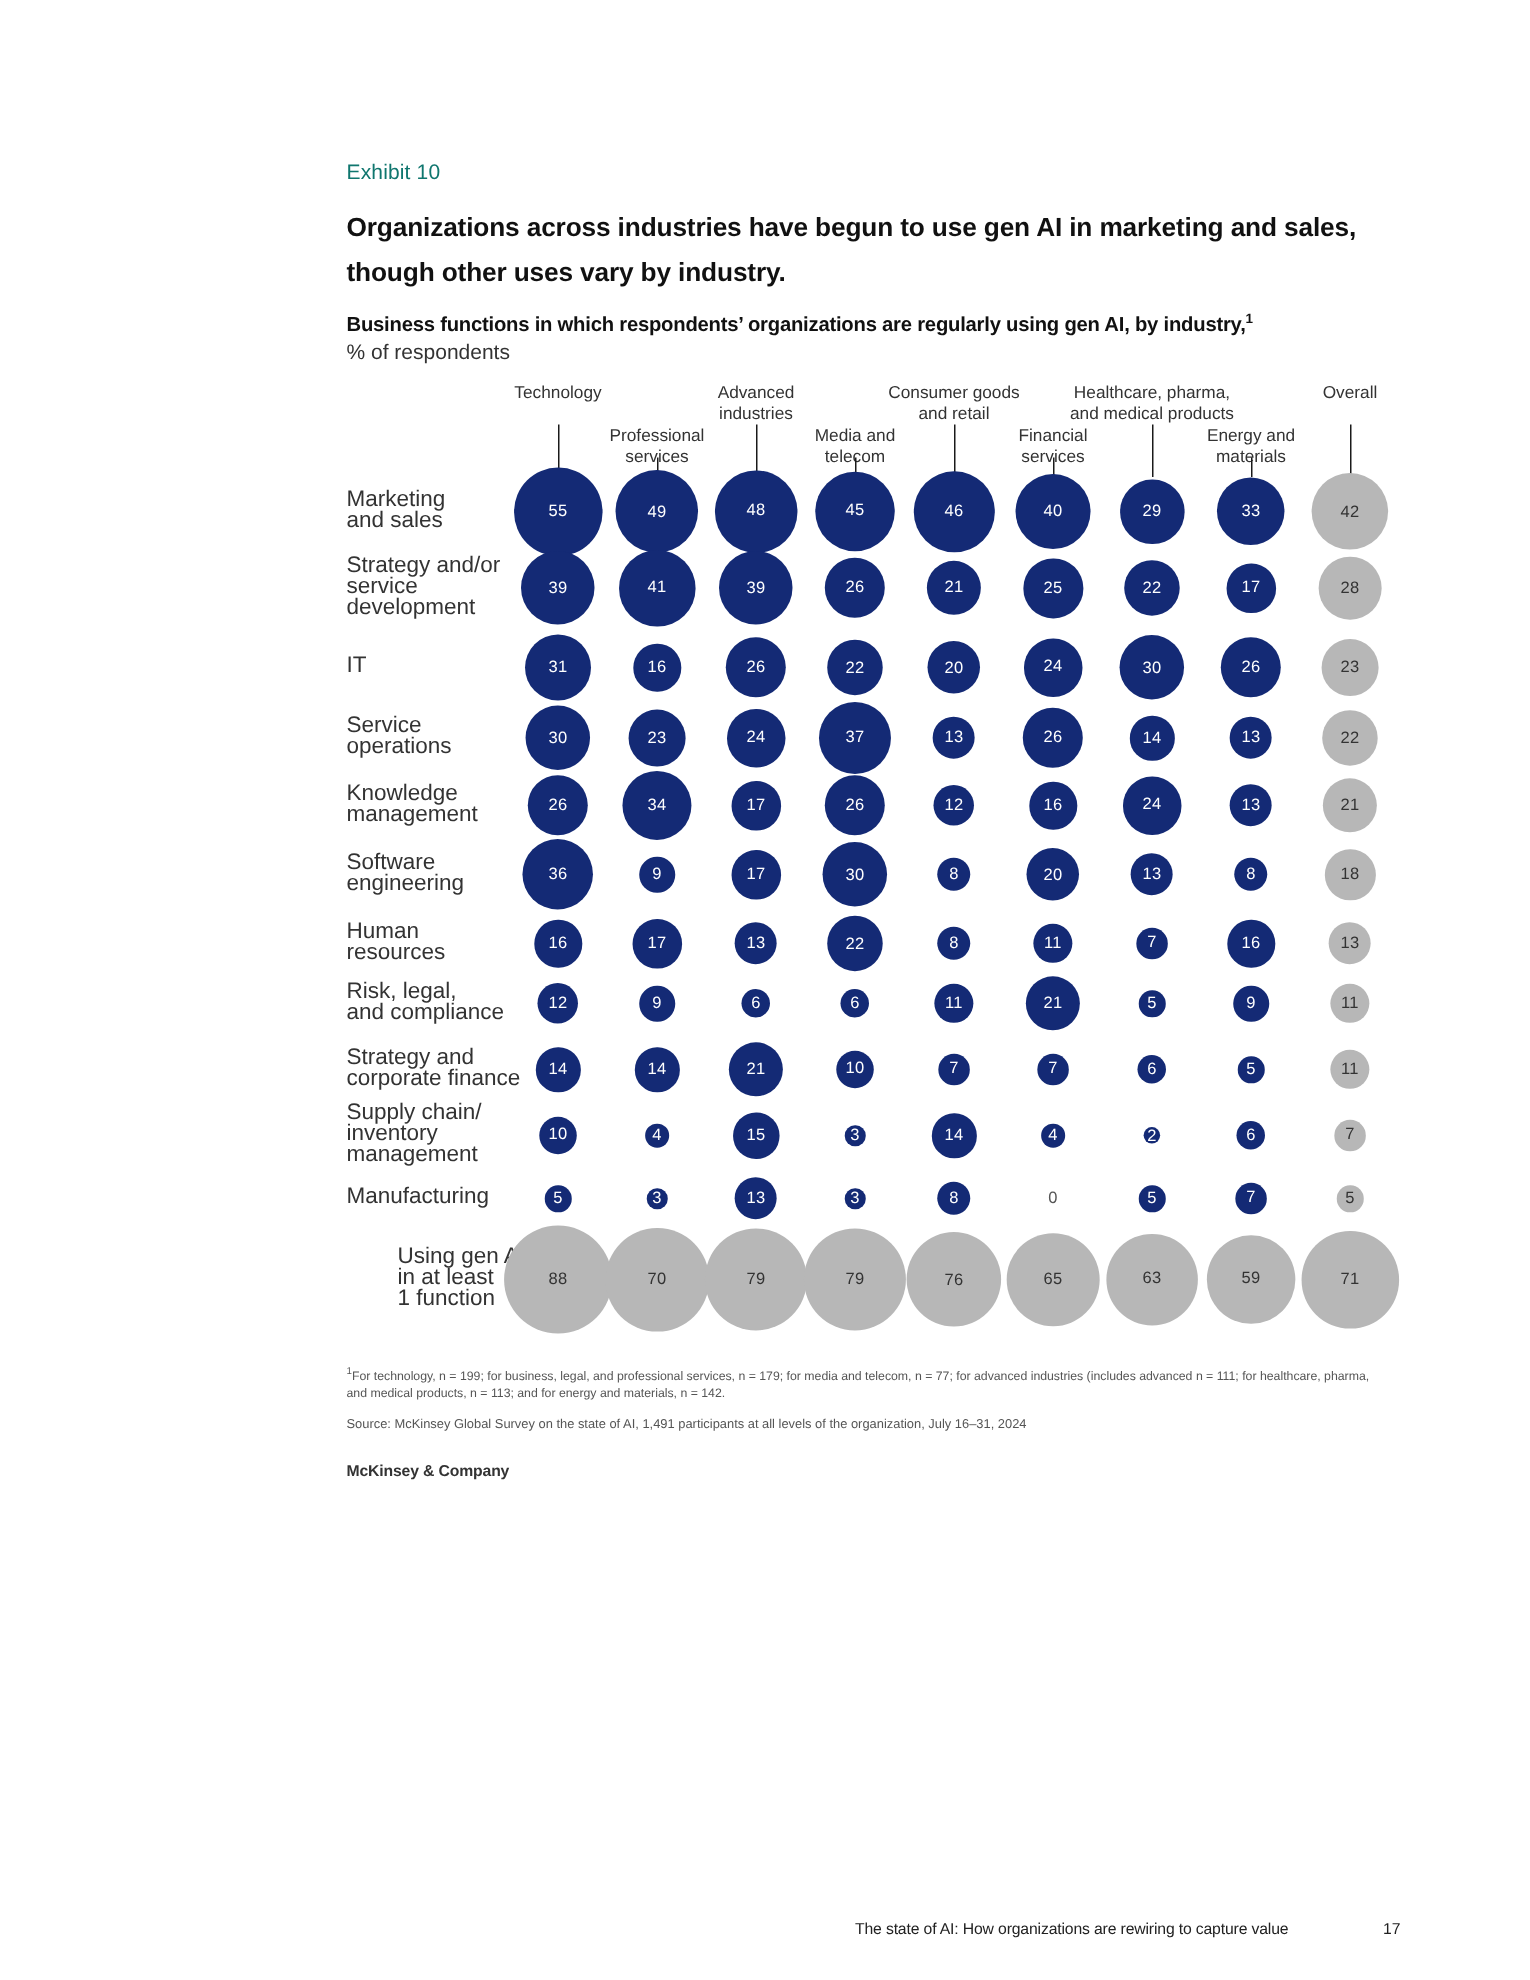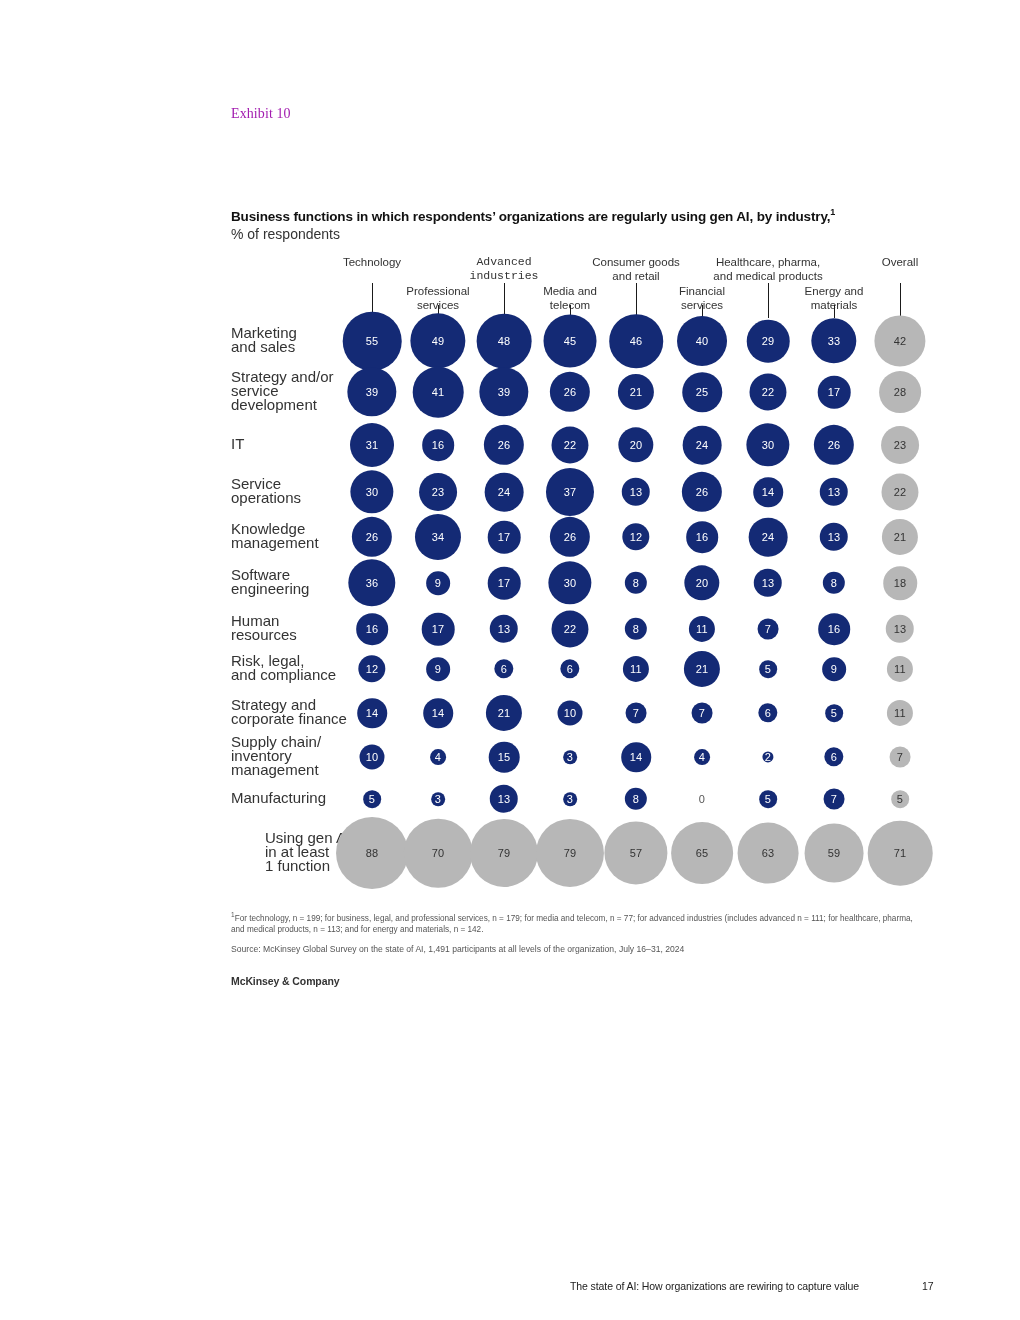--- a/index.html
+++ b/index.html
@@ -23,22 +23,21 @@
     overflow: hidden;
   }
 
   
   .exhibit-label {
     position: absolute;
     left: 231px;
     top: 106px;
     font-size: 14px;
     letter-spacing: 0.1px;
-    color: #a21caf;
-    font-family: Liberation Serif, serif;
+    color: #0f766e;
   }
   .headline {
     position: absolute;
     left: 231px;
     top: 136px;
     width: 700px;
     font-size: 17.5px;
     font-weight: bold;
     line-height: 30px;
     color: #111;
@@ -160,34 +159,35 @@
     font-size: 10.5px;
     color: #222;
   }
 </style>
 </head>
 <body>
 
 <div class="page">
 
   <div class="exhibit-label">Exhibit 10</div>
+  <div class="headline">Organizations across industries have begun to use gen AI in marketing and sales, though other uses vary by industry.</div>
   <div class="subtitle"><span>Business functions in which respondents’ organizations are regularly using gen AI, by industry,</span><sup>1</sup></div>
   <div class="units">% of respondents</div>
 
   <div class="chart" id="chart-root">
       <div class="col-header" style="left: 372px; top: 255px;">
         <div>Technology</div>
       </div>
       <div class="col-tick" style="left: 372px; top: 283px; height: 35px;"></div>
       <div class="col-header" style="left: 438px; top: 284px;">
         <div>Professional</div>
         <div>services</div>
       </div>
       <div class="col-tick" style="left: 438px; top: 305px; height: 13px;"></div>
-      <div class="col-header" style="left: 504px; top: 255px; font-family: Liberation Mono, monospace;">
+      <div class="col-header" style="left: 504px; top: 255px;">
         <div>Advanced</div>
         <div>industries</div>
       </div>
       <div class="col-tick" style="left: 504px; top: 283px; height: 35px;"></div>
       <div class="col-header" style="left: 570px; top: 284px;">
         <div>Media and</div>
         <div>telecom</div>
       </div>
       <div class="col-tick" style="left: 570px; top: 305px; height: 13px;"></div>
       <div class="col-header" style="left: 636px; top: 255px;">
@@ -359,21 +359,21 @@
       <div class="bubble grey" style="left: 900px; top: 799px; width: 17.6649px; height: 17.6649px;">5</div>
       <div class="row-label" style="top: 831px; margin-left: 34px;">
         <div>Using gen AI</div>
         <div>in at least</div>
         <div>1 function</div>
       </div>
       <div class="bubble grey" style="left: 372px; top: 853px; width: 71.8853px; height: 71.8853px;">88</div>
       <div class="bubble grey" style="left: 438px; top: 853px; width: 68.54px; height: 68.54px;">70</div>
       <div class="bubble grey" style="left: 504px; top: 853px; width: 68.1102px; height: 68.1102px;">79</div>
       <div class="bubble grey" style="left: 570px; top: 853px; width: 68.1102px; height: 68.1102px;">79</div>
-      <div class="bubble grey" style="left: 636px; top: 853px; width: 63.1907px; height: 63.1907px;">57</div>
+      <div class="bubble grey" style="left: 636px; top: 853px; width: 63.1907px; height: 63.1907px;">76</div>
       <div class="bubble grey" style="left: 702px; top: 853px; width: 61.7811px; height: 61.7811px;">65</div>
       <div class="bubble grey" style="left: 768px; top: 853px; width: 60.8232px; height: 60.8232px;">63</div>
       <div class="bubble grey" style="left: 834px; top: 853px; width: 58.8606px; height: 58.8606px;">59</div>
       <div class="bubble grey" style="left: 900px; top: 853px; width: 64.5696px; height: 64.5696px;">71</div>
     </div>
 
   <div class="footnote">
     <sup>1</sup><span>For technology, n = 199; for business, legal, and professional services, n = 179; for media and telecom, n = 77; for advanced industries (includes advanced</span>
     <span>n = 111; for healthcare, pharma, and medical products, n = 113; and for energy and materials, n = 142.</span>
   </div>

